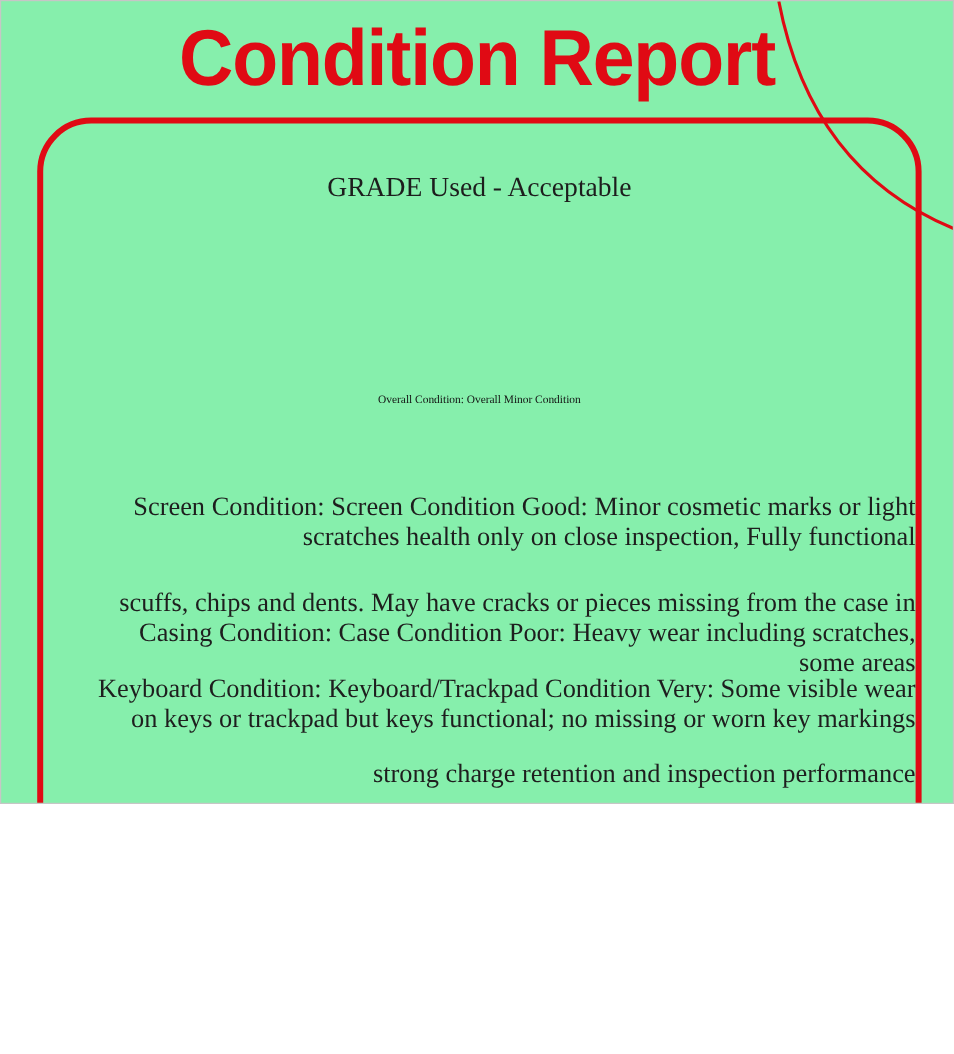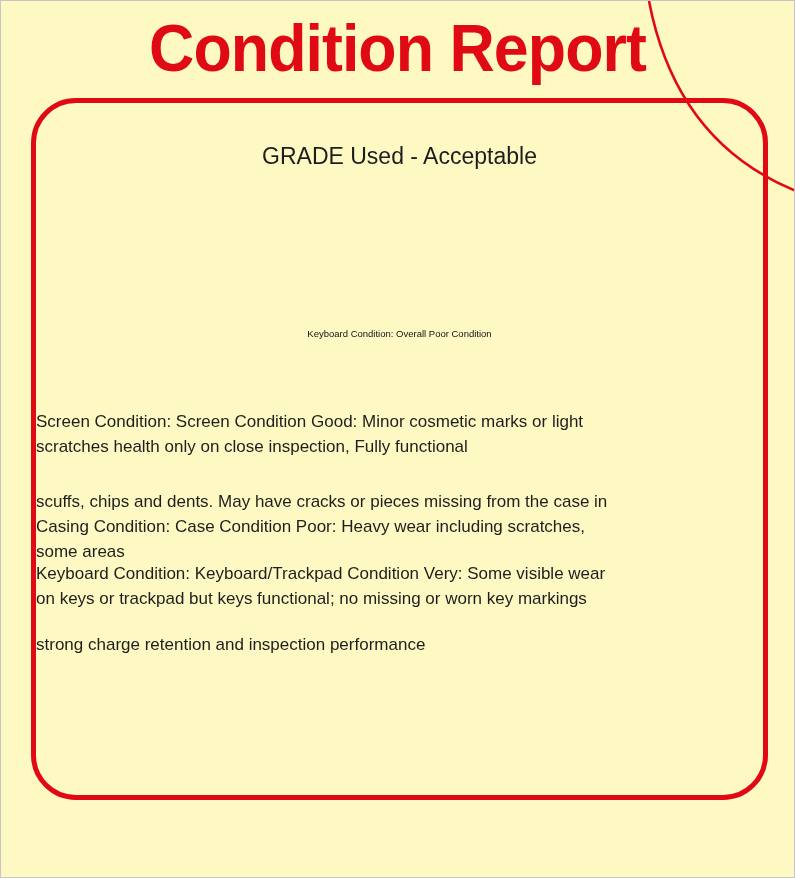--- a/index.html
+++ b/index.html
@@ -4,22 +4,22 @@
 <style>
   * { margin: 0; padding: 0; box-sizing: border-box; }
   html, body { background: #ffffff; }
   body {
     width: 795px; height: 878px;
     font-family: "Liberation Sans", sans-serif;
     overflow: hidden;
   }
   .page {
     position: relative;
-    width: 795px; height: 878px;
-    background: #fef9c3;
+    width: 795px; height: 670px;
+    background: #86efac;
     border: 1px solid var(--page-border, #c6c6c6);
     overflow: hidden;
   }
   .report-title {
     position: absolute;
     top: 14px; left: 0; width: 100%;
     text-align: center;
     font-size: 66px; line-height: 66px;
     font-weight: bold;
     letter-spacing: -1px;
@@ -32,38 +32,39 @@
     position: absolute; top: 0; left: 0;
     pointer-events: none;
   }
   .card {
     position: absolute;
     left: 30px; top: 97px;
     width: 737px; height: 702px;
     border: 5px solid var(--accent, #e00a14);
     border-radius: 45px;
     background: transparent;
+    font-family: Liberation Serif, serif;
   }
   .grade-heading {
     position: absolute; top: 38px; left: 0; width: 100%;
     text-align: center;
     font-size: 23px; line-height: 30px;
     font-weight: normal;
     color: #1d1d1d;
   }
   .overall-condition {
     position: absolute; top: 225px; left: 0; width: 100%;
     text-align: center;
     font-size: 9.5px; line-height: 12px;
     color: #121212;
   }
   .para {
     position: absolute; left: 0; width: 100%;
-    text-align: left;
-    font-size: 17px; line-height: 25px;
+    text-align: right;
+    font-size: 22px; line-height: 25px;
     color: var(--body-text, #1e1e1e);
   }
   .para-screen   { top: 306px; }
   .para-casing   { top: 386px; }
   .para-keyboard { top: 458px; }
   .para-battery  { top: 529px; }
 </style>
 </head>
 <body>
 
@@ -72,21 +73,21 @@
   <h1 class="report-title">Condition Report</h1>
 
   <svg class="swoosh-svg" width="795" height="878" viewBox="0 0 795 878" aria-hidden="true">
     <path d="M648,0 Q675,141 795,190" fill="none" style="stroke: var(--accent, #e00a14);" stroke-width="2.6"></path>
   </svg>
 
   <div class="card">
 
     <div class="grade-heading">GRADE Used - Acceptable</div>
 
-    <div class="overall-condition">Keyboard Condition: Overall Poor Condition</div>
+    <div class="overall-condition">Overall Condition: Overall Minor Condition</div>
 
     <div class="para para-screen">
       <div>Screen Condition: Screen Condition Good: Minor cosmetic marks or light</div>
       <div>scratches health only on close inspection, Fully functional</div>
     </div>
 
     <div class="para para-casing">
       <div>scuffs, chips and dents. May have cracks or pieces missing from the case in</div>
       <div>Casing Condition: Case Condition Poor: Heavy wear including scratches,</div>
       <div>some areas</div>

